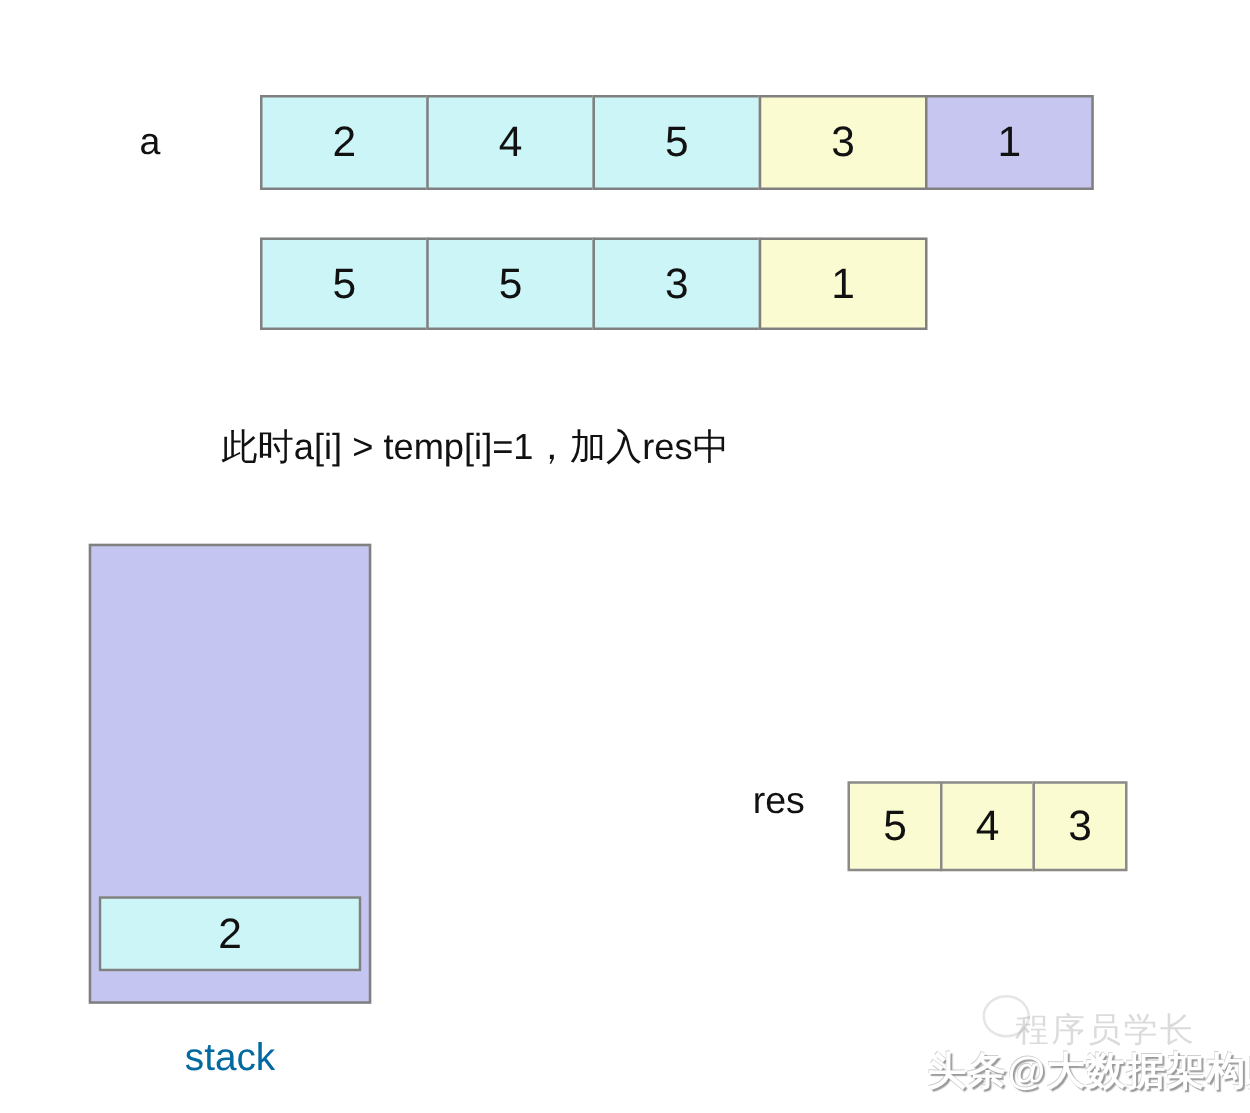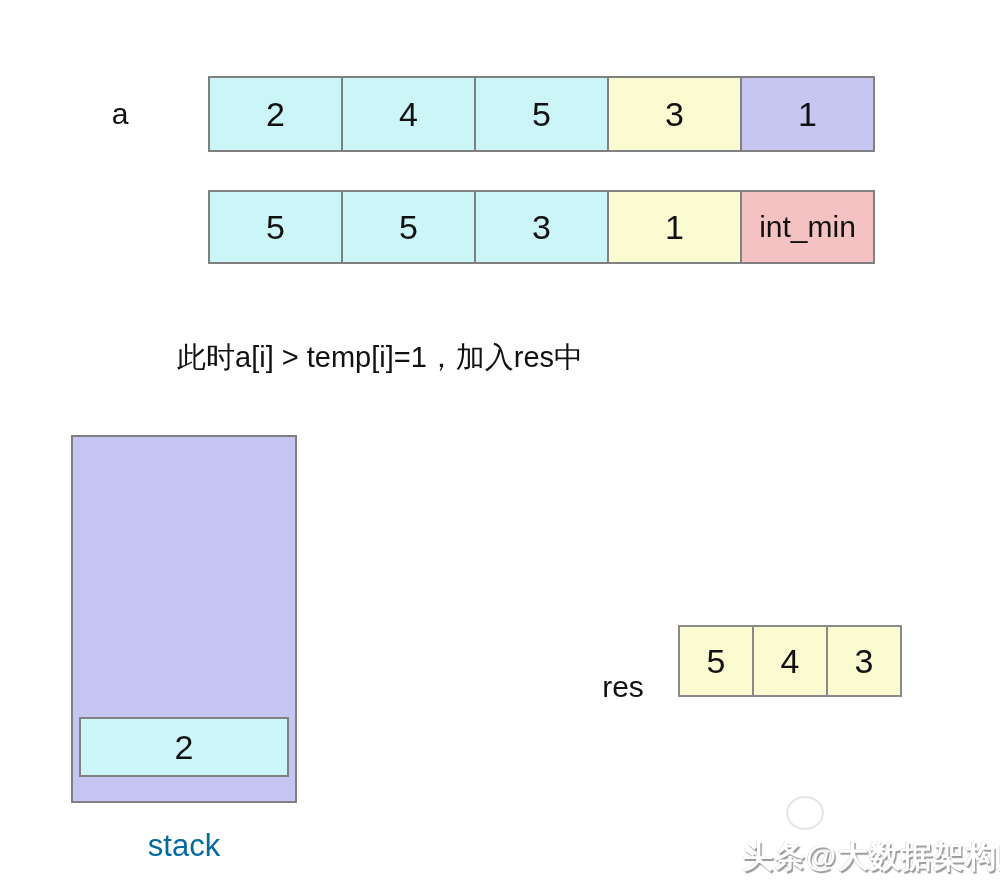--- a/index.html
+++ b/index.html
@@ -77,21 +77,21 @@
     left: 71px;
     top: 828px;
     width: 226px;
     text-align: center;
     font-size: 31px;
     color: #0369a1;
   }
   .res-label {
     position: absolute;
     left: 588px;
-    top: 651px;
+    top: 605px;
     width: 70px;
     height: 72px;
     display: flex;
     align-items: center;
     justify-content: center;
     font-size: 30px;
     color: #111111;
   }
   .watermark-main {
     position: absolute;
@@ -135,33 +135,33 @@
     <div class="cell cell-a" style="background-color: rgb(204, 245, 247);">5</div>
     <div class="cell cell-a" style="background-color: rgb(251, 251, 209);">3</div>
     <div class="cell cell-a" style="background-color: rgb(198, 198, 241);">1</div>
   </div>
 
   <div class="cell-row" style="left:208px; top:190px;">
     <div class="cell cell-temp" style="height: 74px; background-color: rgb(204, 245, 247);">5</div>
     <div class="cell cell-temp" style="height: 74px; background-color: rgb(204, 245, 247);">5</div>
     <div class="cell cell-temp" style="height: 74px; background-color: rgb(204, 245, 247);">3</div>
     <div class="cell cell-temp" style="height: 74px; background-color: rgb(251, 251, 209);">1</div>
-    <div class="cell cell-temp cell-temp-last" style="height: 74px; background-color: rgb(244, 194, 194);">int_min</div>
   </div>
 
   <div class="caption">此时a[i] &gt; temp[i]=1，加入res中</div>
 
   <div class="stack-box" style="background-color: rgb(197, 197, 241);">
     <div class="stack-item" style="background-color: rgb(204, 245, 247);">2</div>
   </div>
   <div class="stack-label">stack</div>
 
   <div class="res-label">res</div>
   <div class="cell-row" style="left:678px; top:625px;">
     <div class="cell cell-res" style="background-color: rgb(251, 251, 209);">5</div>
     <div class="cell cell-res" style="background-color: rgb(251, 251, 209);">4</div>
     <div class="cell cell-res" style="background-color: rgb(251, 251, 209);">3</div>
   </div>
 
   <div class="panda-circle"></div>
+  <div class="watermark-faint">程序员学长</div>
   <div class="watermark-main">头条@大数据架构师</div>
 
 </div>
 
 </body></html>

